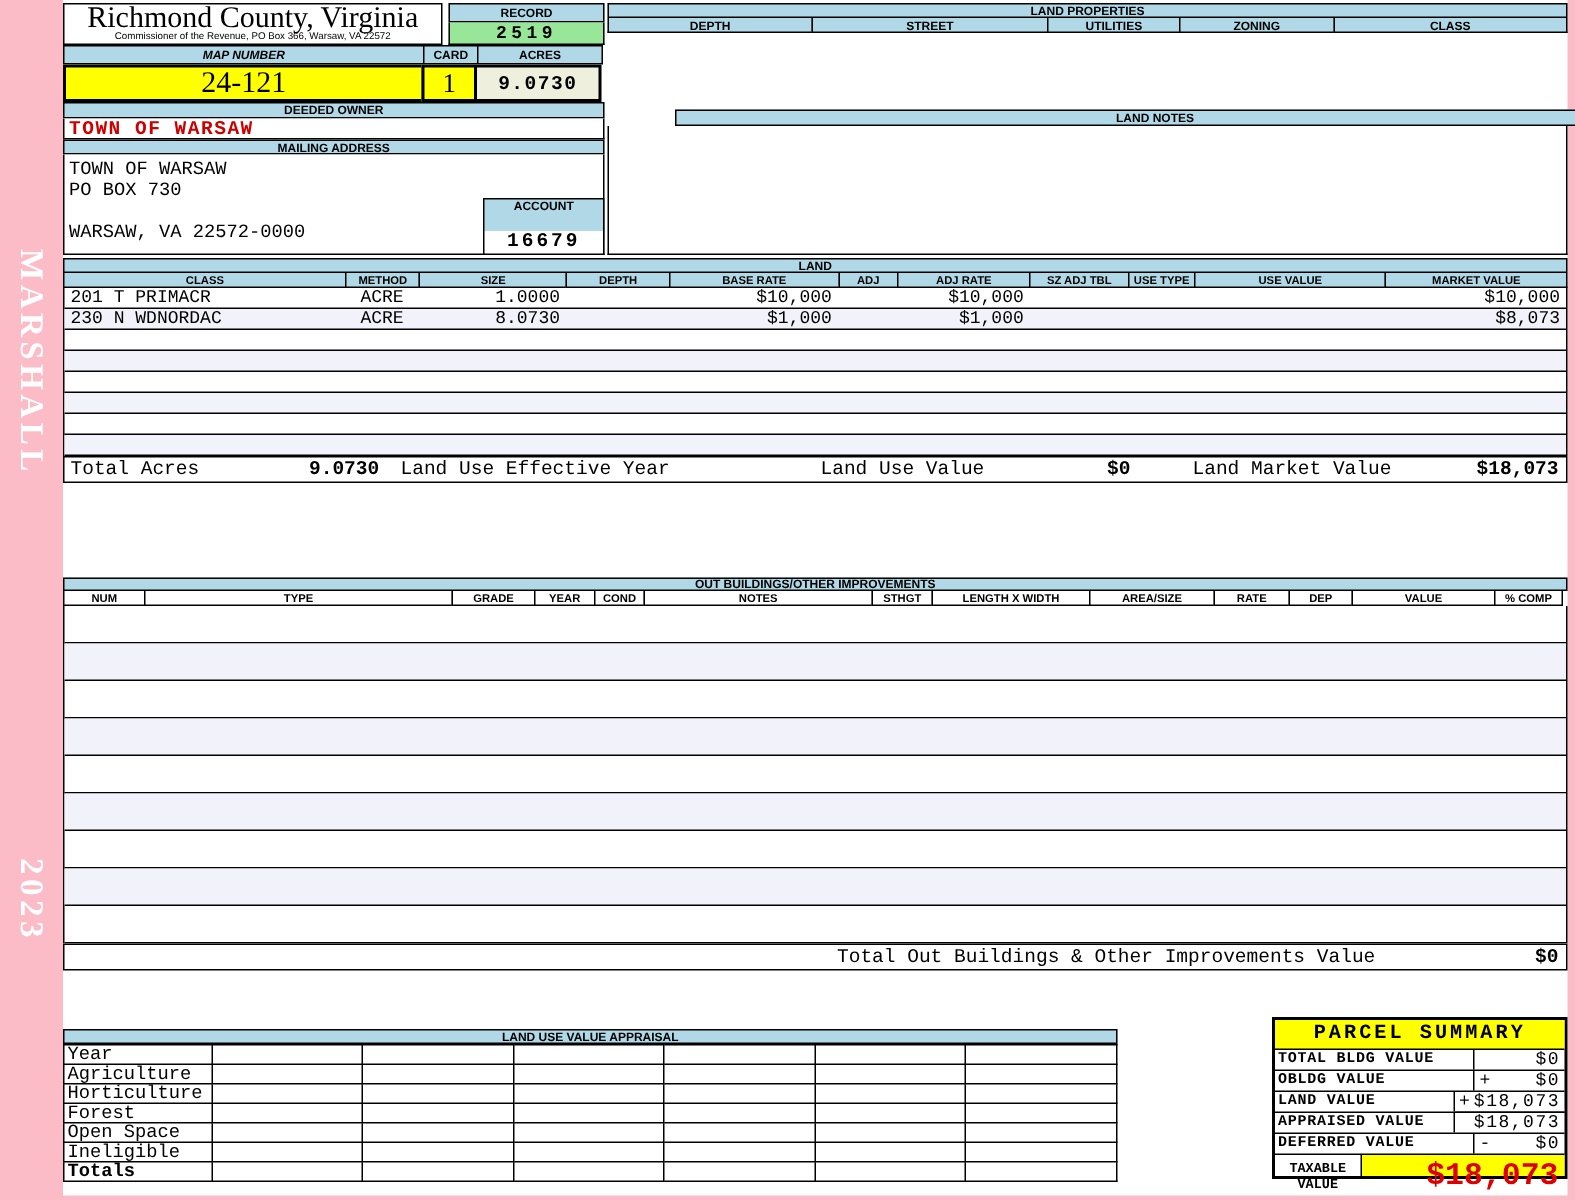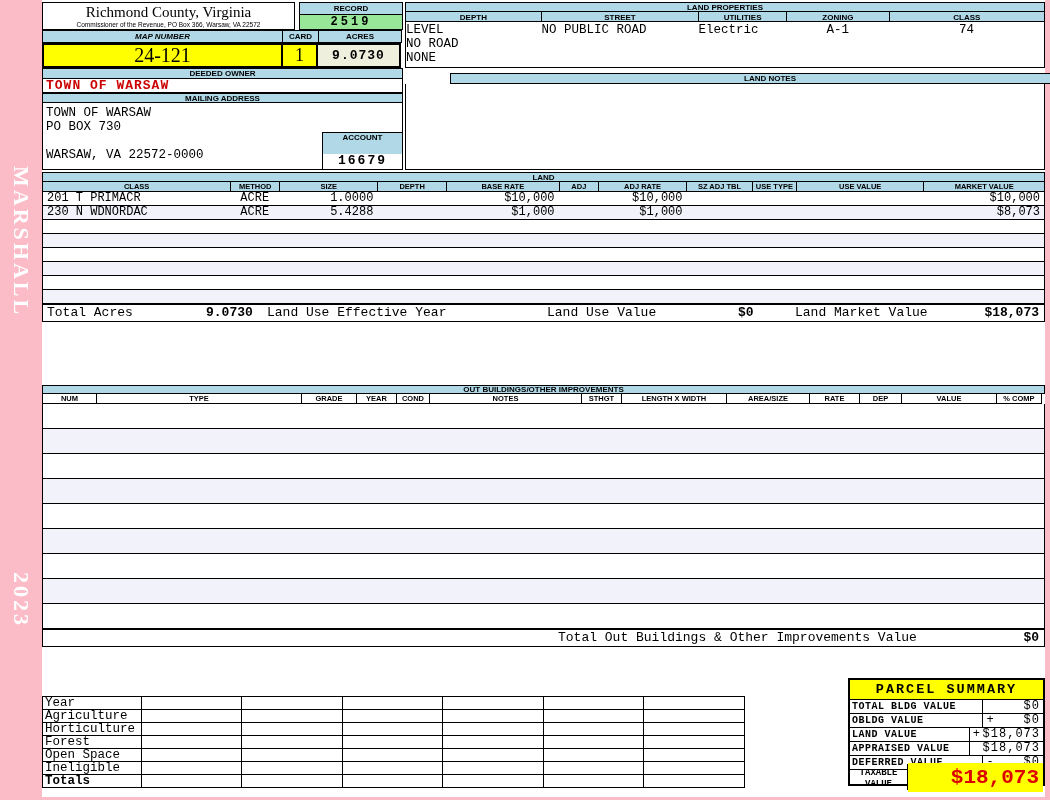--- a/index.html
+++ b/index.html
@@ -15,21 +15,21 @@
            font-size:22px; letter-spacing:3px; }
   .vt-marshall { left:8px; top:166px; }
   .vt-year { left:8px; top:572px; }
 
   .bluebar { background:#B0D8E6; border:1px solid #000; font-size:8px; font-weight:bold;
              text-align:center; line-height:9px; overflow:hidden; }
   .abs { position:absolute; }
 
   
   .hdr-left { left:0; top:2px; width:253px; height:28px; border:1px solid #000; background:#fff; text-align:center; }
-  .hdr-title { font-family:"Liberation Serif","DejaVu Serif",serif; font-size:15px; line-height:18px; }
+  .hdr-title { font-family:"Liberation Serif","DejaVu Serif",serif; font-size:20px; line-height:18px; }
   .hdr-sub { font-size:6.5px; line-height:7px; }
 
   
   .record-box { left:257px; top:2px; width:104px; height:28px; }
   .record-hdr { height:13px; line-height:12px; }
   .record-val { height:15px; background:#98E698; border:1px solid #000; border-top:none; text-align:center;
                 font-weight:bold; font-size:12px; line-height:14px; letter-spacing:3px; }
 
   
   .mapnum-hdrs { left:0; top:30px; width:361px; height:13px; display:flex; }
@@ -115,21 +115,21 @@
   
   .ps { left:806px; top:678px; width:197px; border:2px solid #000; background:#fff; }
   .ps-title { background:#FFFF00; border-bottom:1px solid #000; text-align:center; height:20px;
               font-weight:bold; font-size:13.5px; line-height:19px; letter-spacing:2px; }
   .ps-row { display:flex; height:14px; border-bottom:1px solid #000; }
   .ps-lbl { width:133px; font-size:10px; font-weight:bold; line-height:13px; padding-left:2px;
             border-right:1px solid #000; letter-spacing:0.5px; }
   .ps-sign { width:14px; font-size:12px; line-height:13px; text-align:center; }
   .ps-val { flex:1; font-size:12px; line-height:13px; text-align:right; padding-right:3px; letter-spacing:1px; }
   .ps-row-appraised .ps-val, .ps-row-appraised .ps-sign { border-top:1px solid #000; margin-top:-1px; }
-  .ps-tax { display:flex; height:14px;align-items:center; }
+  .ps-tax { display:flex; height:14px; }
   .ps-tax-lbl { width:58px; font-size:9px; font-weight:bold; text-align:center; line-height:11px;
                 border-right:1px solid #000; padding-top:4px; }
   .ps-tax-val { flex:1; background:#FFFF00; color:#DD0000; font-weight:bold; font-size:21px;
                 line-height:29px; text-align:right; padding-right:4px; }
 </style>
 </head>
 <body>
 
 <div>
   <div class="vtext vt-marshall">MARSHALL</div>
@@ -172,31 +172,20 @@
   <div class="abs bluebar acct-lbl">ACCOUNT</div>
   <div class="abs acct-val mono">16679</div>
 
   <div class="abs bluebar lp-title">LAND PROPERTIES</div>
   <div class="abs lp-hdrs">
     <div class="bluecell lpc1">DEPTH</div>
     <div class="bluecell lpc2">STREET</div>
     <div class="bluecell lpc3">UTILITIES</div>
     <div class="bluecell lpc4">ZONING</div>
     <div class="bluecell lpc5">CLASS</div>
-  </div>
-  <div class="abs lp-vals mono">
-    <div class="col lpc1">
-      <div class="lp-line">LEVEL</div>
-      <div class="lp-line">NO ROAD</div>
-      <div class="lp-line">NONE</div>
-    </div>
-    <div class="col lpc2 lp-line">NO PUBLIC ROAD</div>
-    <div class="col lpc3 lp-line">Electric</div>
-    <div class="col lpc4 lp-line lp-center">A-1</div>
-    <div class="col lpc5 lp-line lp-center">74</div>
   </div>
 
   <div class="abs bluebar ln-title">LAND NOTES</div>
   <div class="abs ln-box"></div>
 
   <div class="abs bluebar land-title">LAND</div>
   <div class="abs land-hdrs">
     <div class="lc1">CLASS</div>
     <div class="lc2">METHOD</div>
     <div class="lc3">SIZE</div>
@@ -219,21 +208,21 @@
       <div class="cell lc6"></div>
       <div class="cell lc7 ar">$10,000</div>
       <div class="cell lc8"></div>
       <div class="cell lc9"></div>
       <div class="cell lc10"></div>
       <div class="cell lc11 ar">$10,000</div>
     </div>
     <div class="trow alt">
       <div class="cell lc1 al">230 N WDNORDAC</div>
       <div class="cell lc2 ac">ACRE</div>
-      <div class="cell lc3 ar">5.4288</div>
+      <div class="cell lc3 ar">8.0730</div>
       <div class="cell lc4"></div>
       <div class="cell lc5 ar">$1,000</div>
       <div class="cell lc6"></div>
       <div class="cell lc7 ar">$1,000</div>
       <div class="cell lc8"></div>
       <div class="cell lc9"></div>
       <div class="cell lc10"></div>
       <div class="cell lc11 ar">$8,073</div>
     </div>
     <div class="trow"></div>
@@ -278,20 +267,21 @@
     <div class="obrow alt"></div>
     <div class="obrow"></div>
     <div class="obrow alt"></div>
     <div class="obrow"></div>
   </div>
   <div class="abs ob-total mono">
     <span style="left:515px">Total Out Buildings &amp; Other Improvements Value</span>
     <span style="right:5px; font-weight:bold">$0</span>
   </div>
 
+  <div class="abs bluebar lua-title">LAND USE VALUE APPRAISAL</div>
   <table class="lua-table">
     <tbody>
         <tr>
       <td class="lua-lblcol">Year</td>
       <td class="lua-col"></td>
           <td class="lua-col"></td>
       <td class="lua-col"></td>
           <td class="lua-col"></td>
       <td class="lua-col"></td>
           <td class="lua-col"></td>

